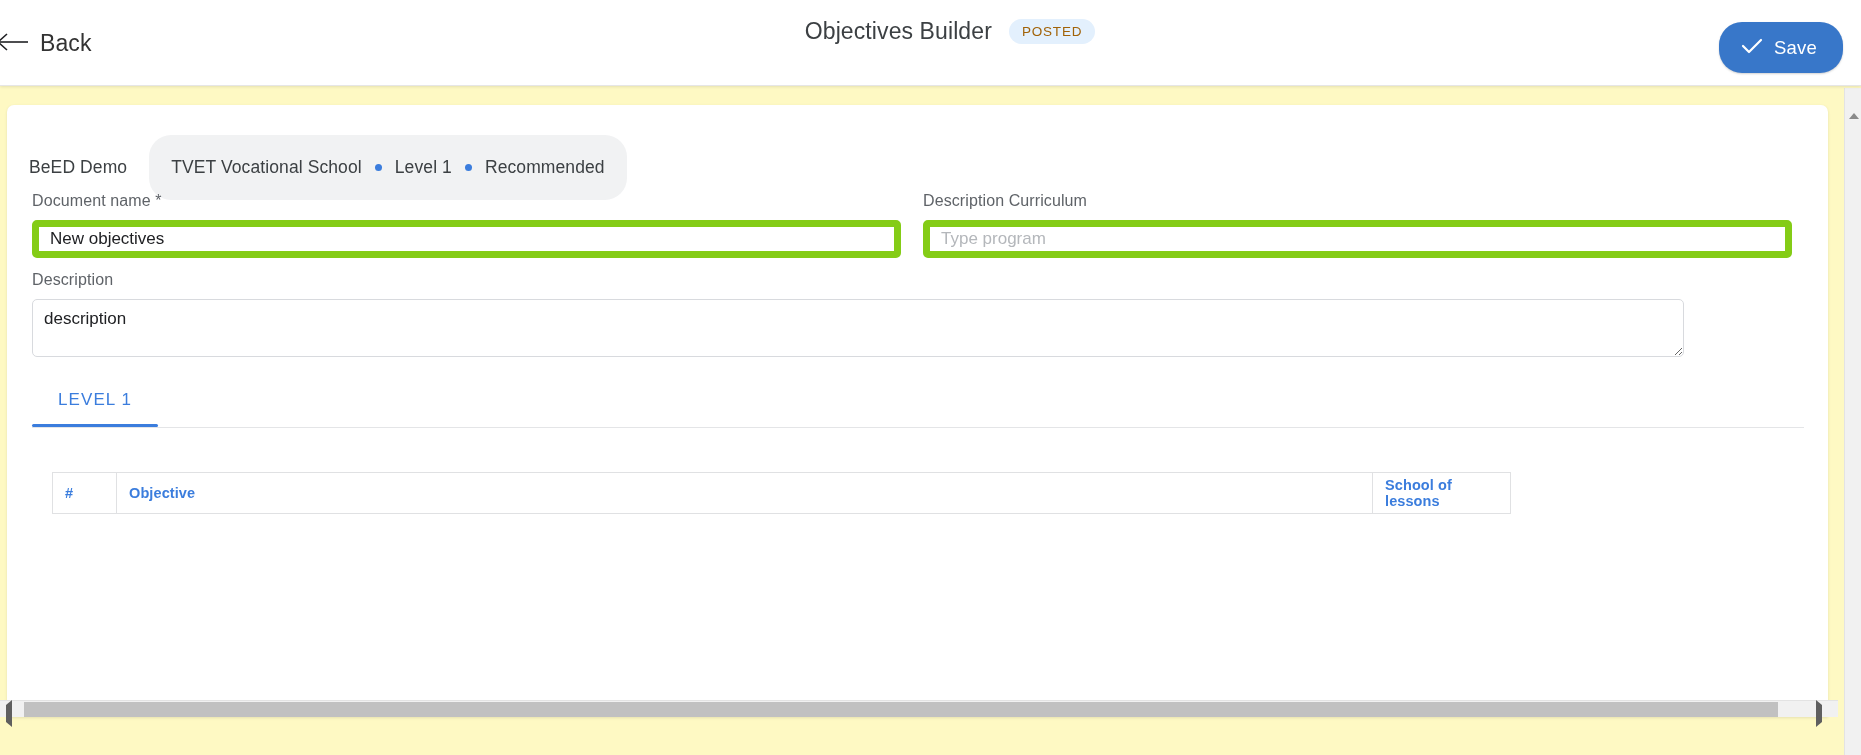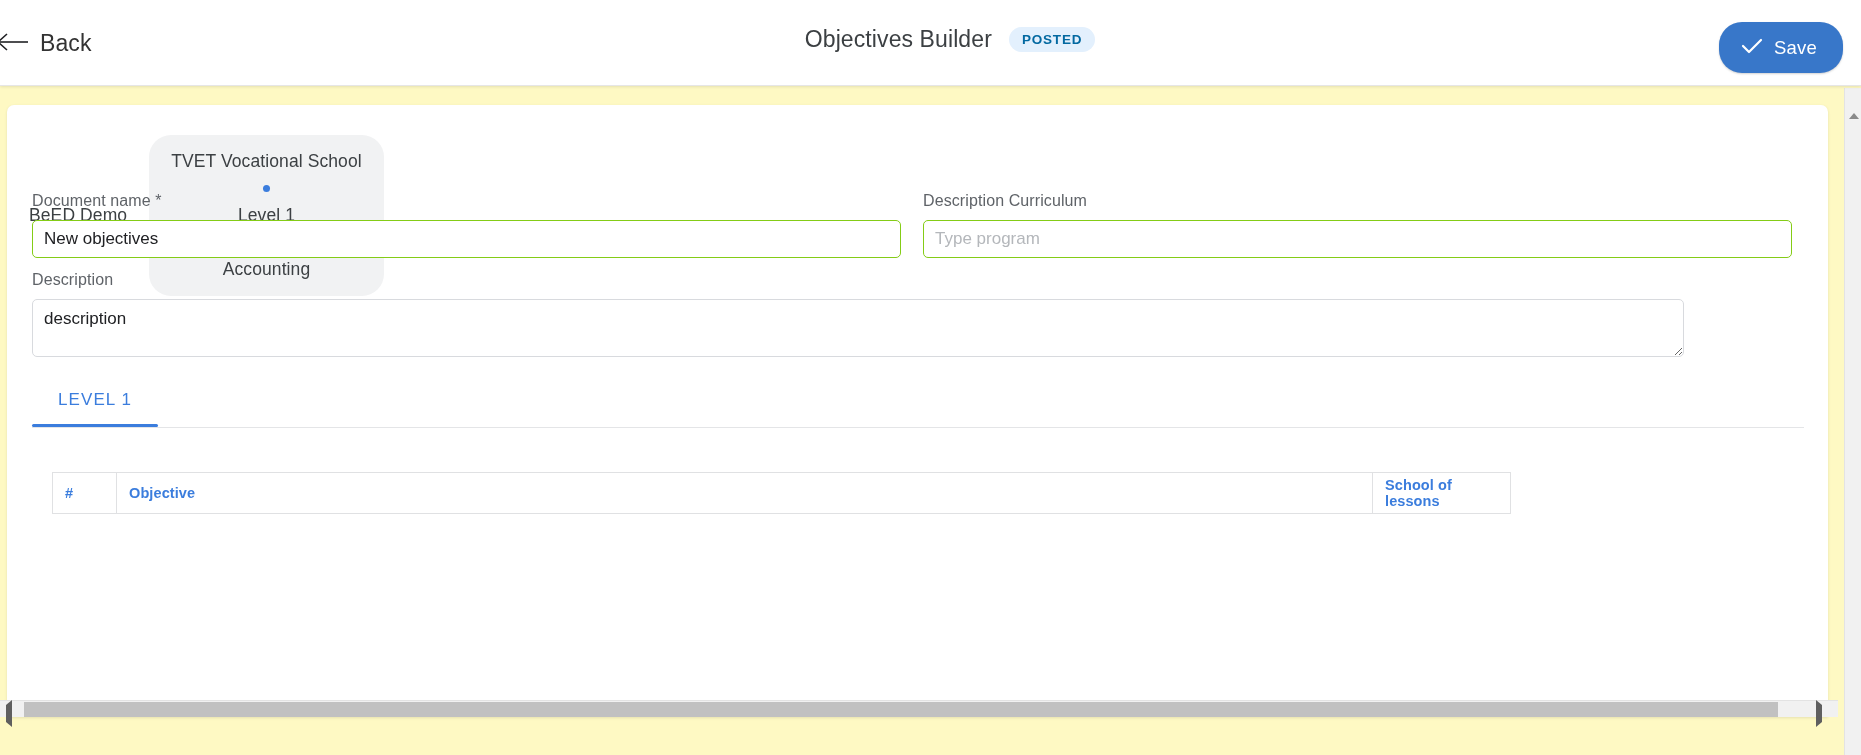--- a/index.html
+++ b/index.html
@@ -24,29 +24,29 @@
     position: absolute; left: -12px; top: 26px;
     display: flex; align-items: center; gap: 10px;
     cursor: pointer;
     padding: 4px 8px;
   }
   .back-arrow { display: block; }
   .back-label {
     font-size: 23px; color: #333333; letter-spacing: .1px;
   }
   .title-wrap {
-    position: absolute; left: 0; right: 0; top: 26px;
+    position: absolute; left: 0; right: 0; top: 18px;
     display: flex; align-items: center; justify-content: center; gap: 17px; margin-left: 39px;
   }
   .app-title {
     font-size: 23px; color: #3c4043; font-weight: 400; letter-spacing: .1px;
   }
   .badge {
-    background: #e3f0fd; color: #0369a1;
-    font-size: 13.5px; font-weight: 700; letter-spacing: .8px;
+    background: #e3f0fd; color: #a16207;
+    font-size: 13.5px; font-weight: 400; letter-spacing: .8px;
     padding: 6px 13px 5px; border-radius: 13px;
     line-height: 1;
   }
   .save-btn {
     position: absolute; right: 18px; top: 22px;
     height: 51px; min-width: 118px;
     background: #3877c9; color: #ffffff;
     border: none; border-radius: 23px;
     display: flex; align-items: center; justify-content: center; gap: 11px;
     padding: 0 26px 0 22px;
@@ -73,37 +73,37 @@
   
   .crumbs {
     position: absolute; left: 22px; top: 30px;
     display: flex; align-items: center; gap: 0px;
   }
   .crumb-root {
     font-size: 17.5px; color: #3c4043; padding-right: 22px; letter-spacing: .1px;
   }
   .crumb-pill {
     background: #f1f2f3; border-radius: 22px;
-    padding: 16px 22px;
-    display: flex; align-items: center; gap: 13px; flex-direction: column;
+    padding: 22px 22px;
+    display: flex; align-items: center; gap: 13px;
   }
   .crumb-item { font-size: 17.5px; color: #3c4043; letter-spacing: .1px; }
   .crumb-dot {
     width: 7px; height: 7px; border-radius: 50%; background: #3b7ddd;
     display: inline-block;
   }
 
   
   .field-label {
     font-size: 16px; color: #5f6368; letter-spacing: .1px;
     margin-bottom: 10px; display: block;
   }
   .txt {
     width: 100%; height: 38px;
-    border: 1px solid #84cc16; border-radius: 5px;
+    border: 7px solid #84cc16; border-radius: 5px;
     font-size: 17px; color: #202124;
     padding: 0 11px;
     font-family: "Liberation Sans", sans-serif;
     background: #fff;
     outline: none;
   }
   .txt::placeholder { color: #b4b7bb; }
 
   .row-fields {
     position: absolute; left: 25px; top: 87px;
@@ -233,21 +233,21 @@
 
   <div class="card">
 
     <div class="crumbs">
       <span class="crumb-root">BeED Demo</span>
       <div class="crumb-pill">
         <span class="crumb-item">TVET Vocational School</span>
         <span class="crumb-dot"></span>
         <span class="crumb-item">Level 1</span>
         <span class="crumb-dot"></span>
-        <span class="crumb-item">Accounting</span>
+        <span class="crumb-item">Recommended</span>
       </div>
     </div>
 
     <div class="row-fields">
       <div class="col">
         <label class="field-label">Document name *</label>
         <input class="txt" type="text" value="New objectives" style="">
       </div>
       <div class="col">
         <label class="field-label">Description Curriculum</label>

